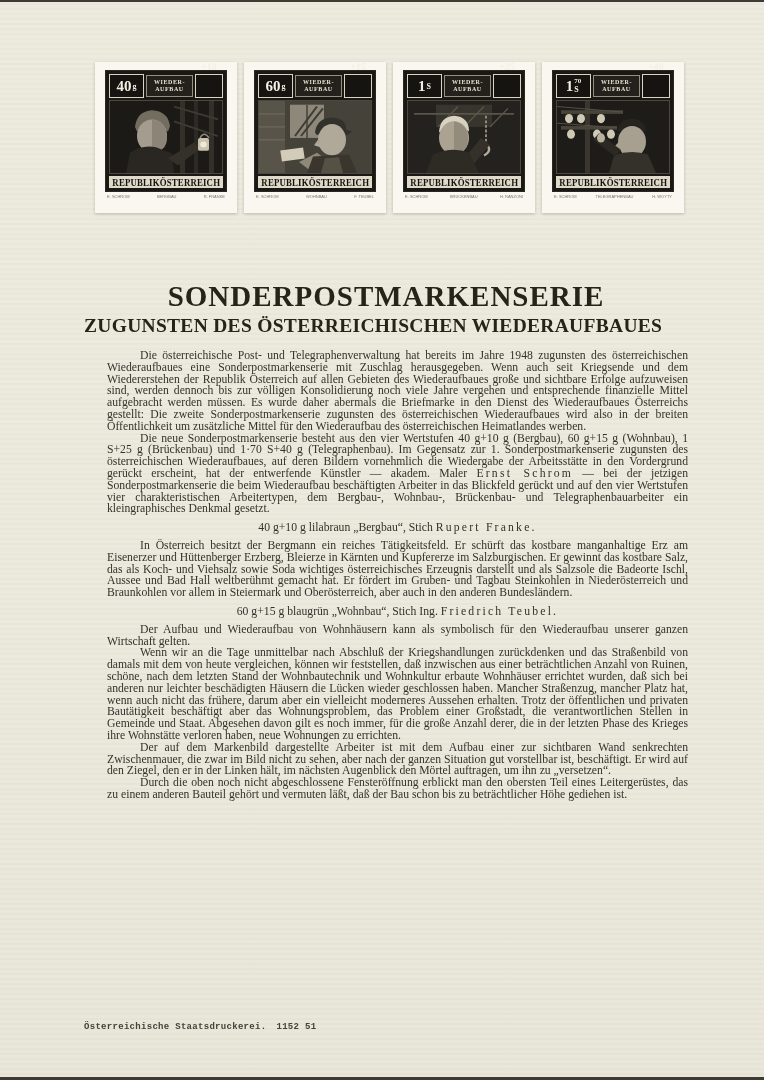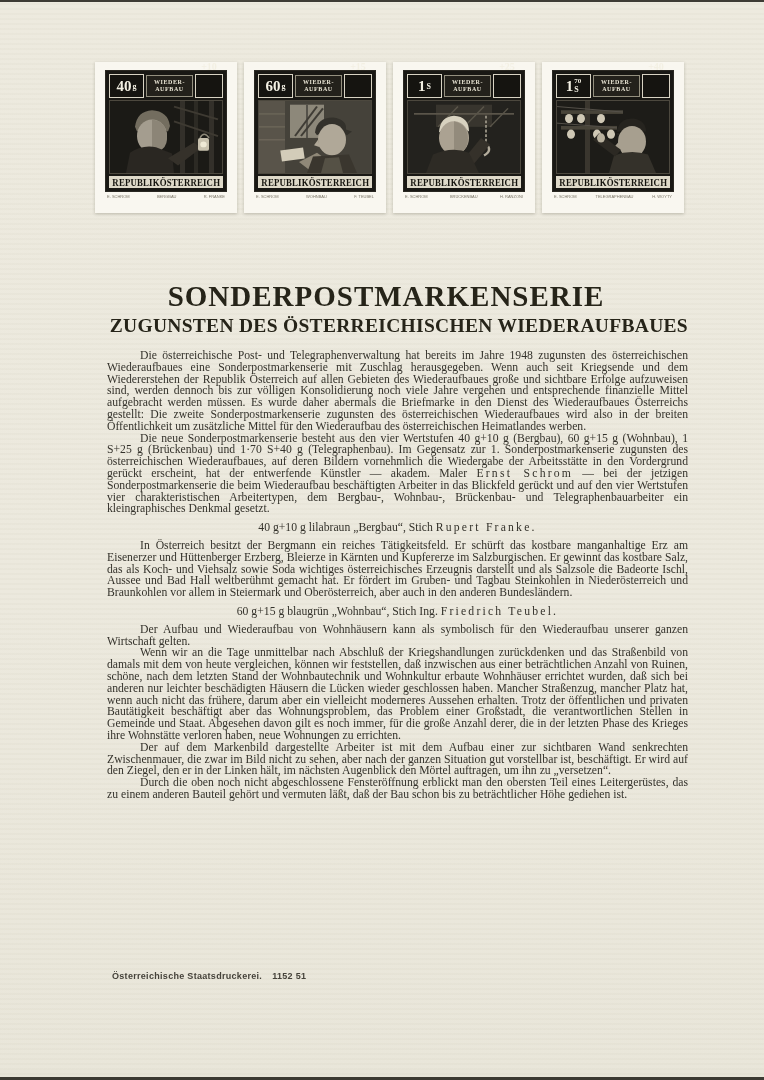--- a/index.html
+++ b/index.html
@@ -64,34 +64,33 @@
     font-family:"Liberation Sans","DejaVu Sans",sans-serif;
   }
 
   
   .article { position:absolute; left:84px; top:281px; width:604px; }
   .title {
     text-align:center; font-weight:bold; font-size:29px; line-height:30px;
     letter-spacing:1px; color:#262419;
   }
   .subtitle {
-    text-align:right; font-weight:bold; font-size:19.5px; line-height:23px;
+    text-align:left; font-weight:bold; font-size:19.5px; line-height:23px;
     letter-spacing:0.3px; color:#262419; margin-top:3px;
   }
   .body-text { margin-top:13px; font-size:11.7px; line-height:11.8px; text-align:justify;margin-left:23px; }
   .body-text p { margin:0; text-indent:33px; }
   .center-head { text-indent:0 !important; text-align:center; margin:7px 0 6px 0 !important; }
   .sperr { letter-spacing:2.2px; }
 
   
   .footer {
-    position:absolute; left:84px; top:971px;
+    position:absolute; left:84px; top:1022px;
     font-size:9px; font-weight:bold; letter-spacing:0.3px; color:#45423a;
-    font-family:Liberation Sans, sans-serif;
-    margin-left:28px;
+    font-family:Liberation Mono, monospace;
   }
   .footer .num { margin-left:10px; }
 </style>
 </head>
 <body>
 
 <div class="page">
   <div class="scan-edge top"></div>
   <div class="scan-edge bottom"></div>
 

